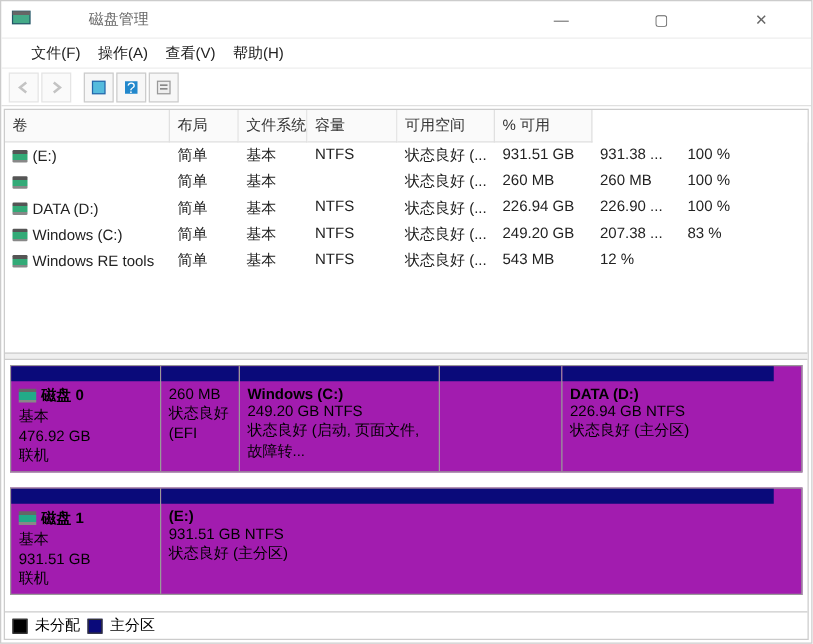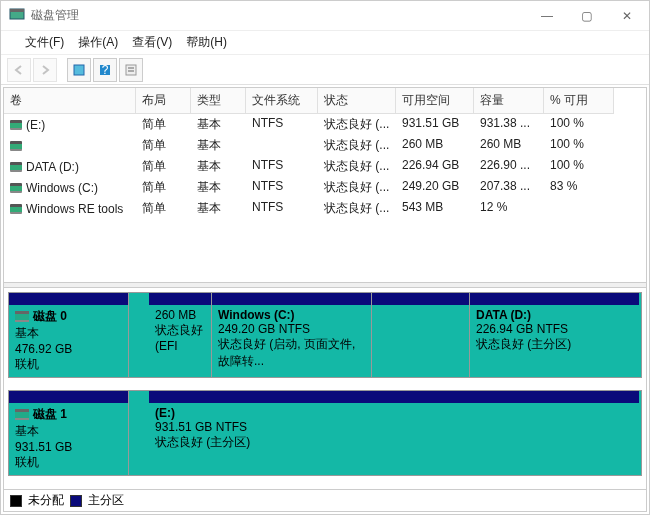--- a/index.html
+++ b/index.html
@@ -1,37 +1,37 @@
 <!DOCTYPE html>
 <html><head>
 <meta charset="utf-8">
 <style>
 * { box-sizing: border-box; margin: 0; padding: 0; font-family: "Segoe UI", "Microsoft YaHei", Tahoma, sans-serif; font-size: 12px; }
 body { background: #fff; width: 650px; height: 515px; overflow: hidden; border: 1px solid #ccc; display: flex; flex-direction: column; }
-.titlebar { height: 30px; display: flex; align-items: center; padding: 0 2px 0 8px; border-bottom: 1px solid #eee; }
+.titlebar { height: 30px; display: flex; align-items: center; padding: 0 20px 0 8px; border-bottom: 1px solid #eee; gap: 40px; }
 .titlebar .title { margin-left: 6px; color: #666; flex: 1; }
 .titlebar .win-btn { width: 40px; height: 30px; display: flex; align-items: center; justify-content: center; color: #666; }
 .menubar { height: 24px; display: flex; align-items: center; padding: 0 24px; border-bottom: 1px solid #eee; }
 .menubar span { margin-right: 14px; color: #222; }
 .toolbar { height: 30px; display: flex; align-items: center; padding: 0 6px; gap: 2px; border-bottom: 1px solid #e0e0e0; }
 .tbtn { width: 24px; height: 24px; border: 1px solid #ccc; display: flex; align-items: center; justify-content: center; background: #f7f7f7; }
 .tbtn.disabled { opacity: 0.5; }
 .tsep { width: 6px; }
 .content { flex: 1; display: flex; flex-direction: column; border: 1px solid #ccc; margin: 2px; }
 .grid-head { display: grid; grid-template-columns: 132px 55px 55px 72px 78px 78px 70px 70px; background: #fff; }
 .grid-head div { border-right: 1px solid #e0e0e0; border-bottom: 1px solid #e0e0e0; padding: 4px 6px; color: #333; white-space: nowrap; overflow: hidden; background: #fafafa; }
 .grid-body { flex: 0 0 auto; }
 .grid-row { display: grid; grid-template-columns: 132px 55px 55px 72px 78px 78px 70px 70px; }
 .grid-row div { padding: 2px 6px; white-space: nowrap; overflow: hidden; text-overflow: ellipsis; color: #222; }
 .vol-cell { display: flex; align-items: center; gap: 4px; }
 .vol-icon { width: 12px; height: 10px; background: linear-gradient(#555 0 3px, #3a7 3px 8px, #888 8px 10px); border-radius: 1px; flex: 0 0 12px; }
 .upper { flex: 1; overflow: auto; }
 .splitter { height: 6px; background: #f0f0f0; border-top: 1px solid #ccc; border-bottom: 1px solid #ccc; cursor: row-resize; }
 .lower { flex: 1; overflow: auto; padding: 4px; }
-.disk-row { display: flex; border: 1px solid #999; margin-bottom: 6px; background: #14b8a6; gap: 20px; }
+.disk-row { display: flex; border: 1px solid #999; margin-bottom: 6px; background: #a21caf; }
 .disk-row + .disk-row { margin-top: 12px; }
 .disk-label { width: 120px; border-right: 1px solid #999; padding: 4px 6px; }
 .disk-label .bar { height: 12px; background: #0a0a7a; margin: -4px -6px 3px -6px; }
 .disk-label .diskicon { display: inline-block; width: 14px; height: 11px; background: linear-gradient(#666 0 3px, #2a8 3px 9px, #888 9px 11px); margin-right: 4px; vertical-align: middle; }
 .disk-label b { font-weight: bold; }
 .disk-parts { flex: 1; display: flex; }
 .part { border-left: 1px solid #999; padding: 0; display: flex; flex-direction: column; }
 .part:first-child { border-left: none; }
 .part .pbar { height: 12px; background: #0a0a7a; }
 .part .pbody { padding: 3px 6px; flex:1; }
@@ -94,25 +94,23 @@
         <line x1="4" y1="8" x2="10" y2="8" stroke="#666"></line>
       </svg>
     </div>
 </div>
 
 <div class="content">
   <div class="upper">
     <div class="grid-head">
       <div>卷</div>
       <div>布局</div>
-      <div>类型</div>
       <div>文件系统</div>
-      <div>状态</div>
+      <div>容量</div>
       <div>可用空间</div>
-      <div>容量</div>
       <div>% 可用</div>
     </div>
     <div class="grid-body" id="grid-body">
         <div class="grid-row">
           <div class="vol-cell">
             <span class="vol-icon"></span>
             <span>(E:)</span>
           </div>
           <div>简单</div>
           <div>基本</div>

